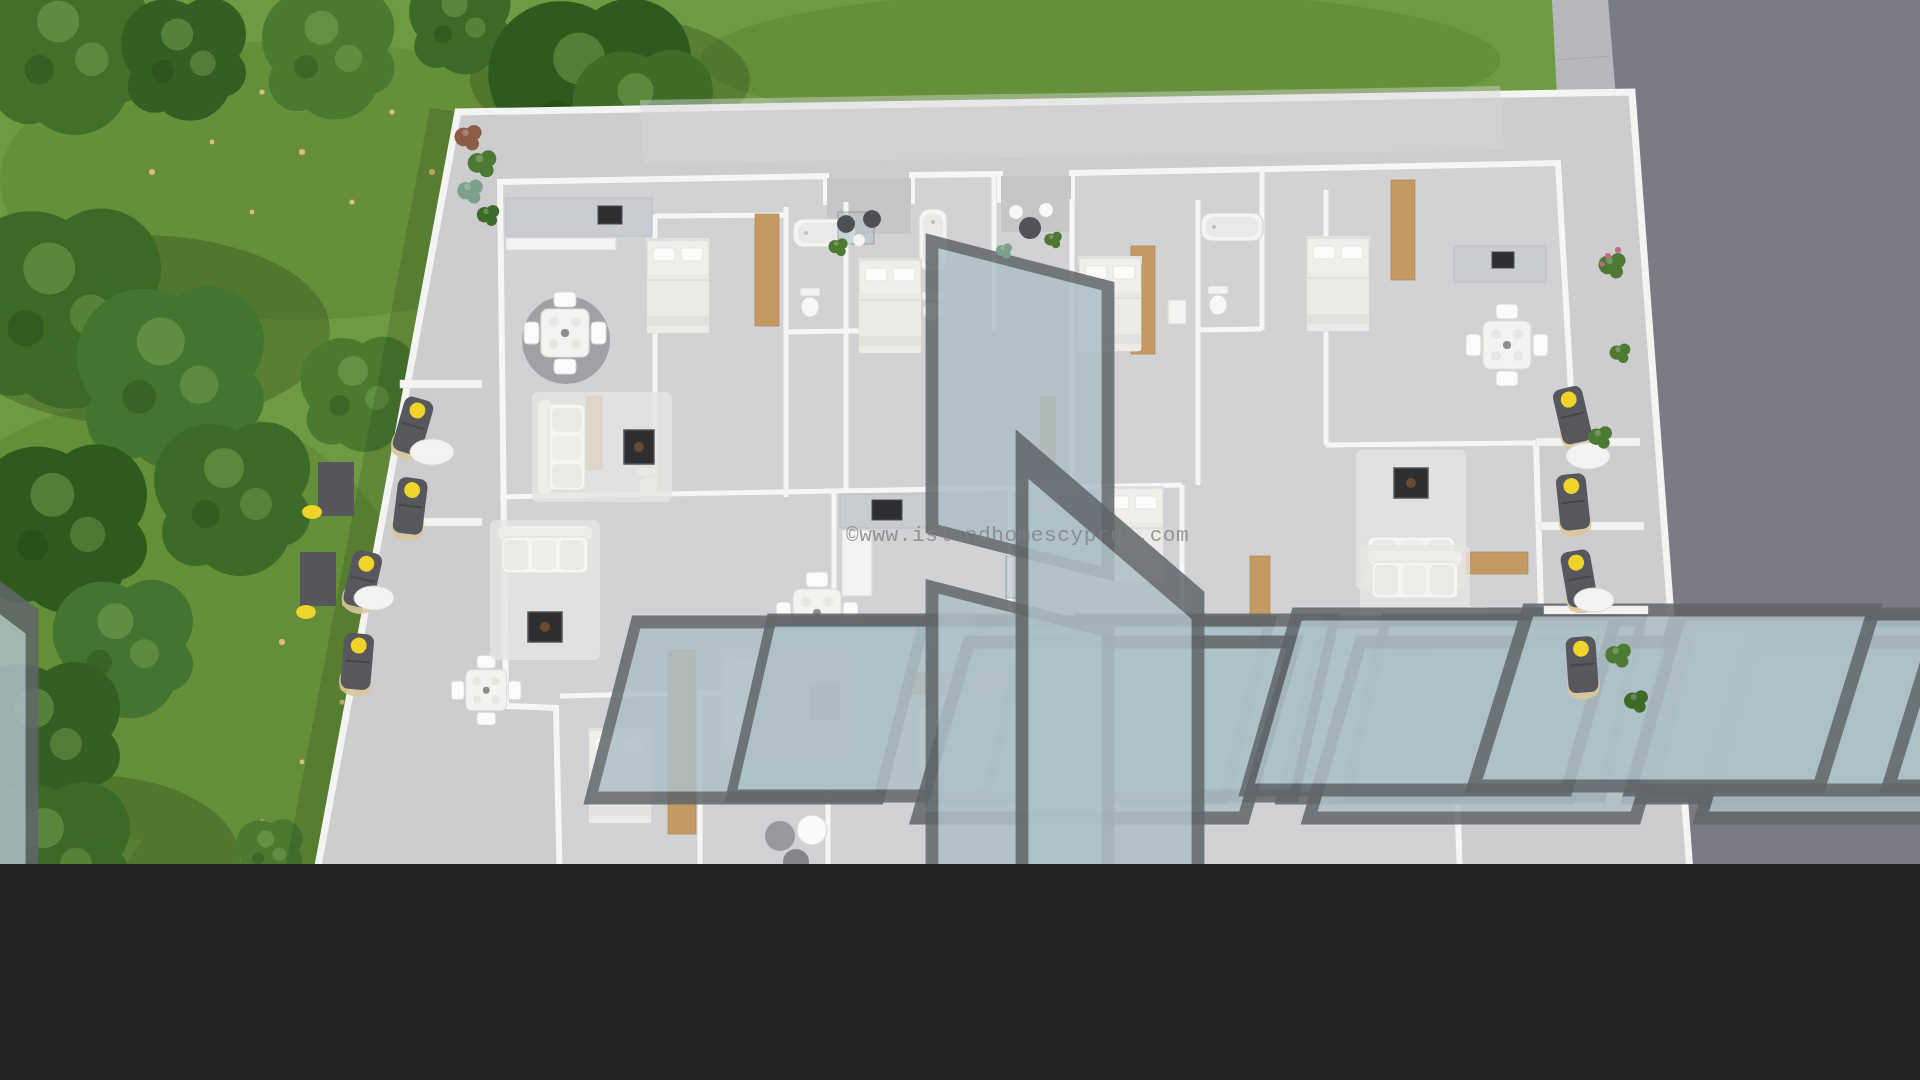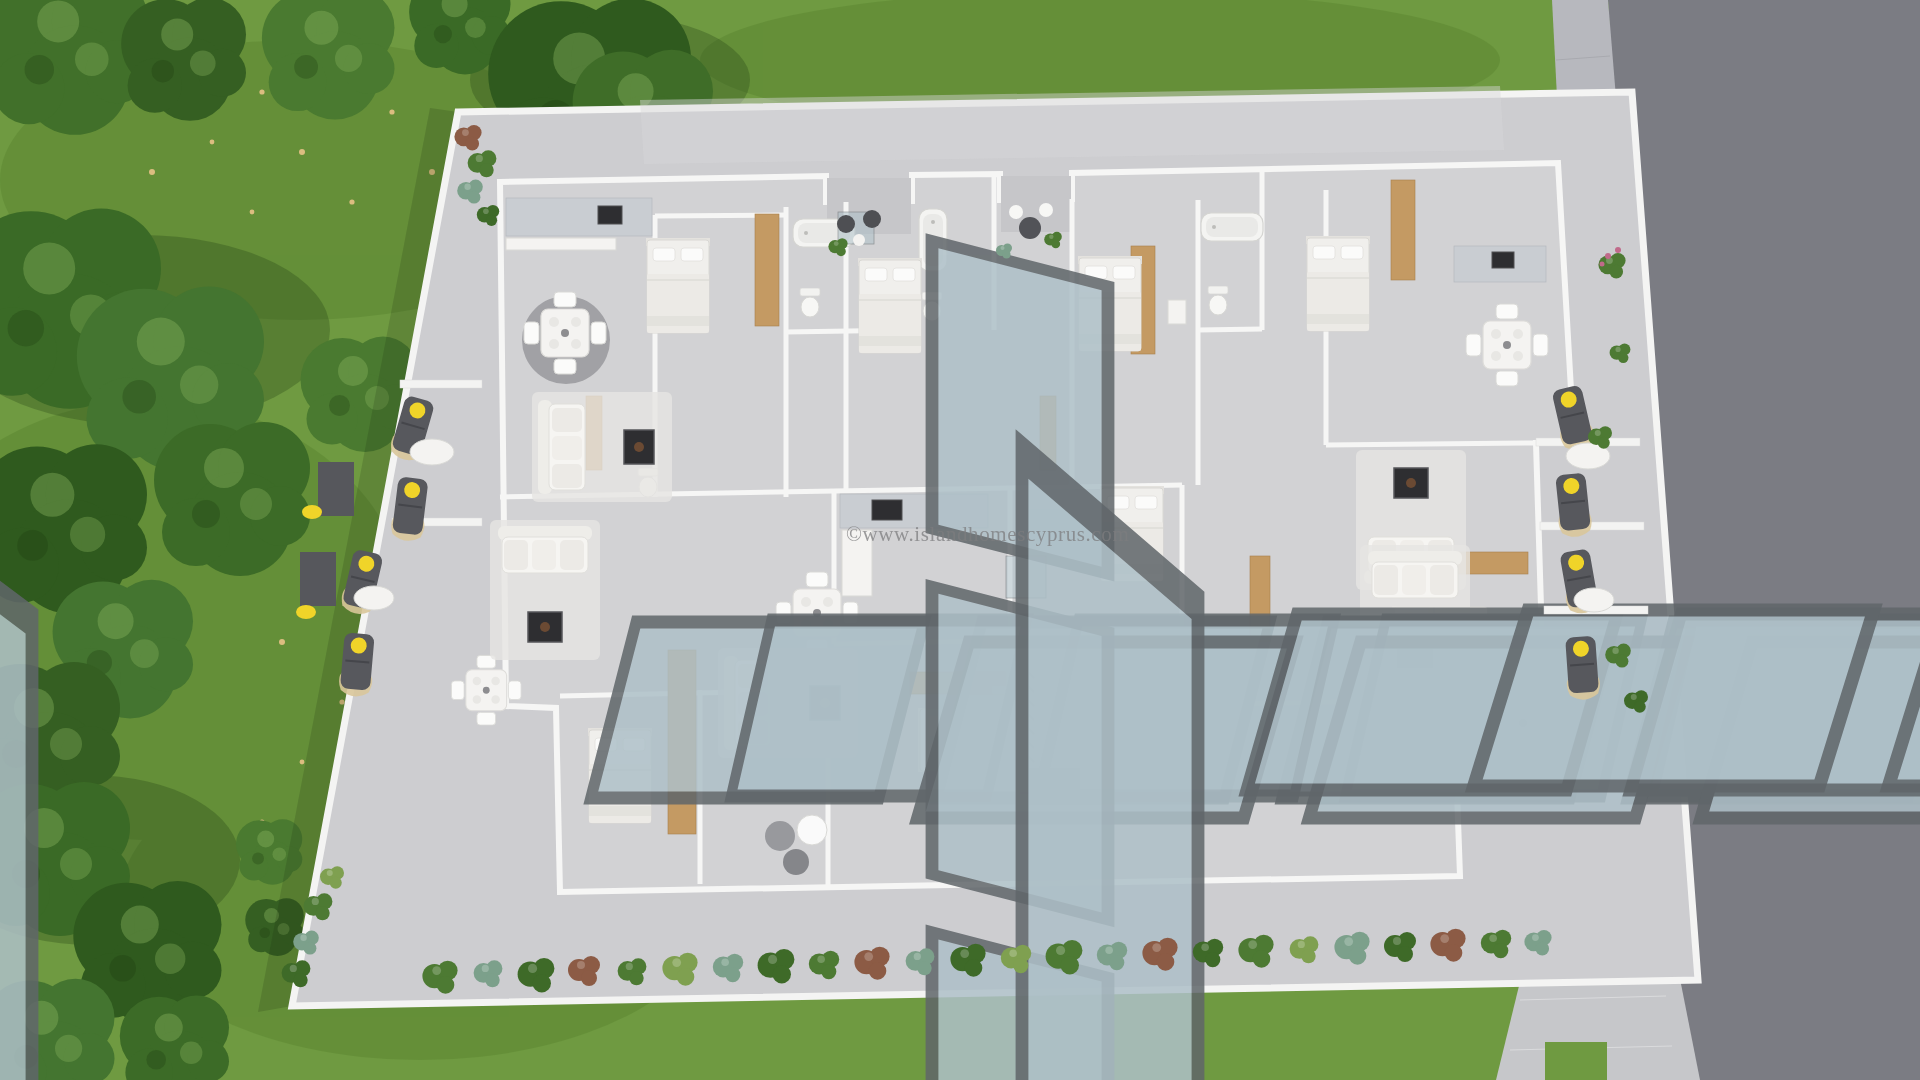--- a/index.html
+++ b/index.html
@@ -1,17 +1,17 @@
 <!DOCTYPE html>
 <html><head>
 <meta charset="utf-8">
 <style>
   html,body{margin:0;padding:0;background:#222;}
-  #stage{position:relative;width:1920px;height:1080px;overflow:hidden;
-         font-family:Liberation Serif, serif;}
+  #stage{position:relative;width:1920px;height:864px;overflow:hidden;
+         font-family:Liberation Mono, monospace;}
   svg{display:block}
   .wall{stroke:#f6f6f5;stroke-width:5;fill:none;stroke-linecap:butt}
   .wood{fill:#c49a63;stroke:#a87f4c;stroke-width:.6}
   .marble{fill:#c9cdd2;stroke:#b2b6bb;stroke-width:.6}
   .whitebox{fill:#f4f3f1;stroke:#d9d9d6;stroke-width:1}
   .darkbox{fill:#2e2e31;stroke:#505053;stroke-width:1}
   .glasspanel{fill:#aec0c8;opacity:.55;stroke:#60666a;stroke-width:.8}
   .partition{fill:#f3f3f2;stroke:#dcdcda;stroke-width:.5}
   .nookfloor{fill:#c6c6c9}
   .speck{fill:#dcbd80}

